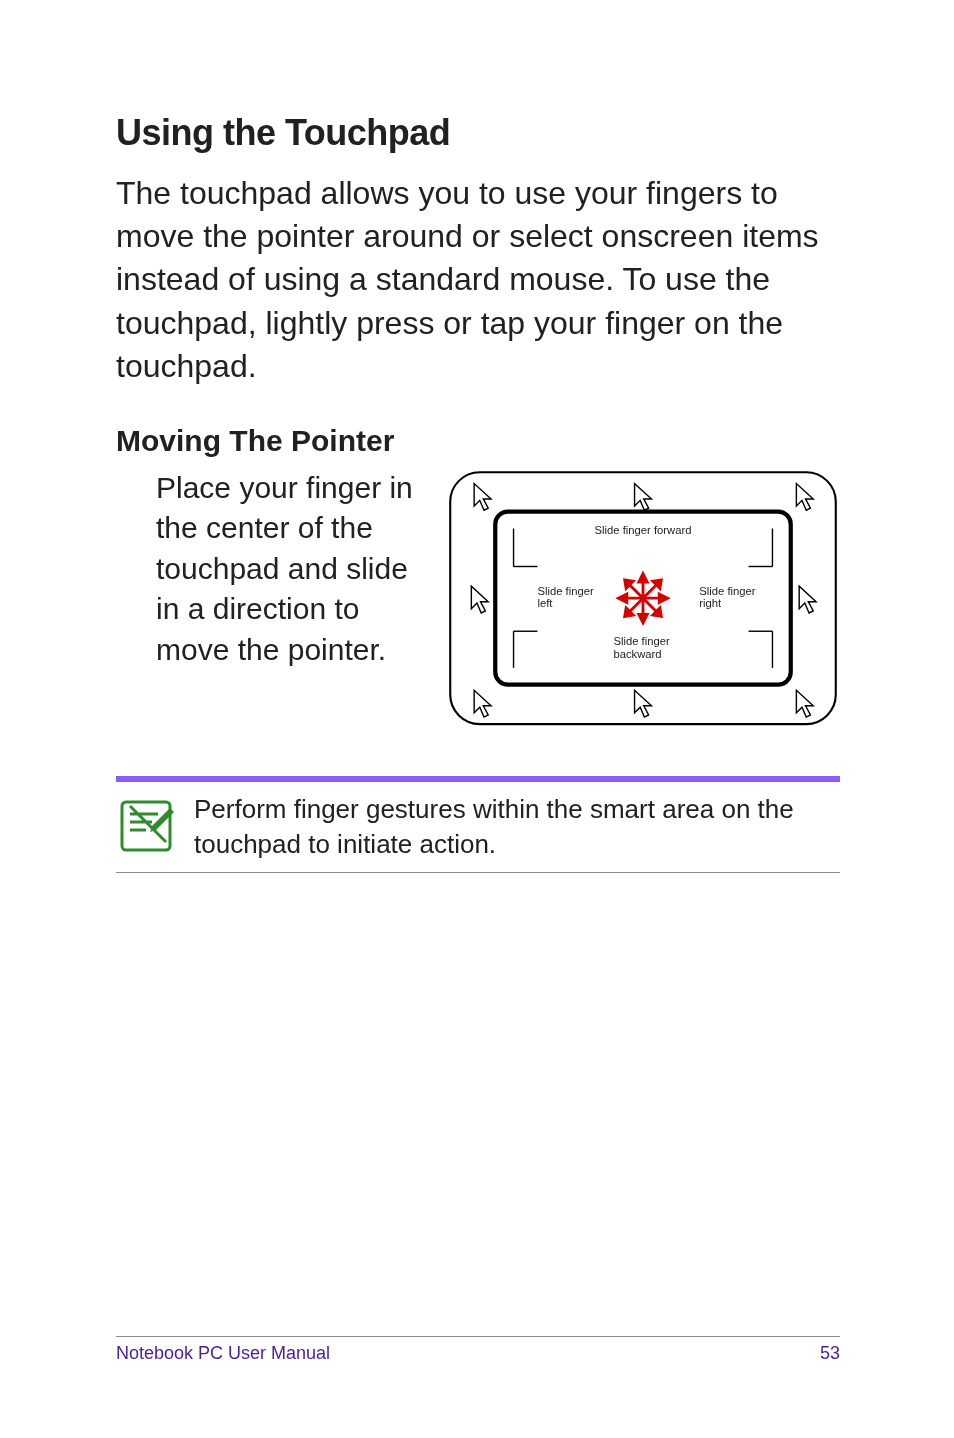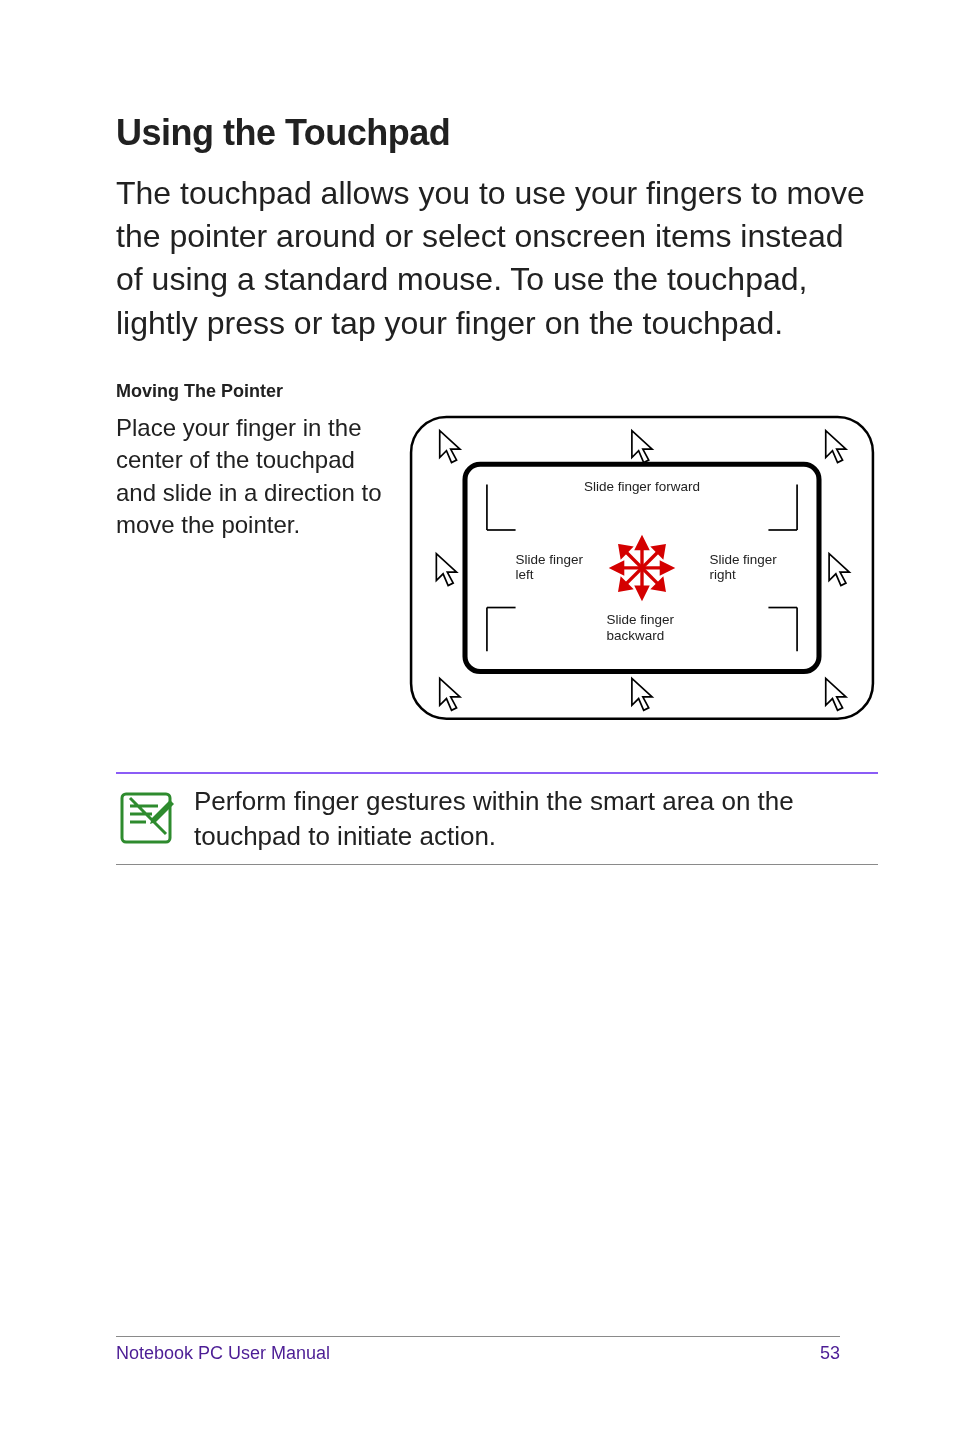--- a/index.html
+++ b/index.html
@@ -1,24 +1,24 @@
 <!DOCTYPE html>
 <html><head>
 <meta charset="utf-8">
 <style>
   * { margin: 0; padding: 0; box-sizing: border-box; }
   html, body { width: 954px; height: 1438px; background: #fff; font-family: "Segoe UI", "Helvetica Neue", Arial, sans-serif; color: #212121; }
-  .page { width: 954px; height: 1438px; position: relative; padding: 112px 76px 0 116px; }
+  .page { width: 954px; height: 1438px; position: relative; padding: 112px 114px 0 116px; }
   h1 { font-size: 36px; font-weight: 700; letter-spacing: -0.5px; margin-bottom: 18px; }
   .intro { font-size: 32px; line-height: 1.35; margin-bottom: 30px; }
-  h2 { font-size: 18px; font-weight: 700; margin-bottom: 10px; margin-top: 36px; }
+  h2 { font-size: 30px; font-weight: 700; margin-bottom: 10px; margin-top: 36px; }
   .row { display: flex; gap: 22px; align-items: flex-start; }
-  .side-text { font-size: 24px; line-height: 1.35; width: 268px; flex: 0 0 auto; }
+  .side-text { font-size: 30px; line-height: 1.35; width: 268px; flex: 0 0 auto; margin-left: 40px; }
   .diagram { flex: 1 1 auto; }
-  .note-wrap { margin-top: 44px; display: flex; align-items: flex-start; gap: 18px; border-top: 2px solid #8b5cf6; border-bottom: 1px solid #8a8a8a; padding: 10px 0; }
+  .note-wrap { margin-top: 44px; display: flex; align-items: flex-start; gap: 18px; border-top: 6px solid #8b5cf6; border-bottom: 1px solid #8a8a8a; padding: 10px 0; }
   .note-icon { flex: 0 0 auto; margin-top: 4px; }
   .note-text { font-size: 26px; line-height: 1.35; }
   .footer { position: absolute; left: 116px; right: 114px; bottom: 74px; border-top: 1px solid #8a8a8a; padding-top: 6px; display: flex; justify-content: space-between; font-size: 18px; color: #4c1d95; }
 </style>
 </head>
 <body>
 
 <div class="page">
 
   <h1>Using the Touchpad</h1>

